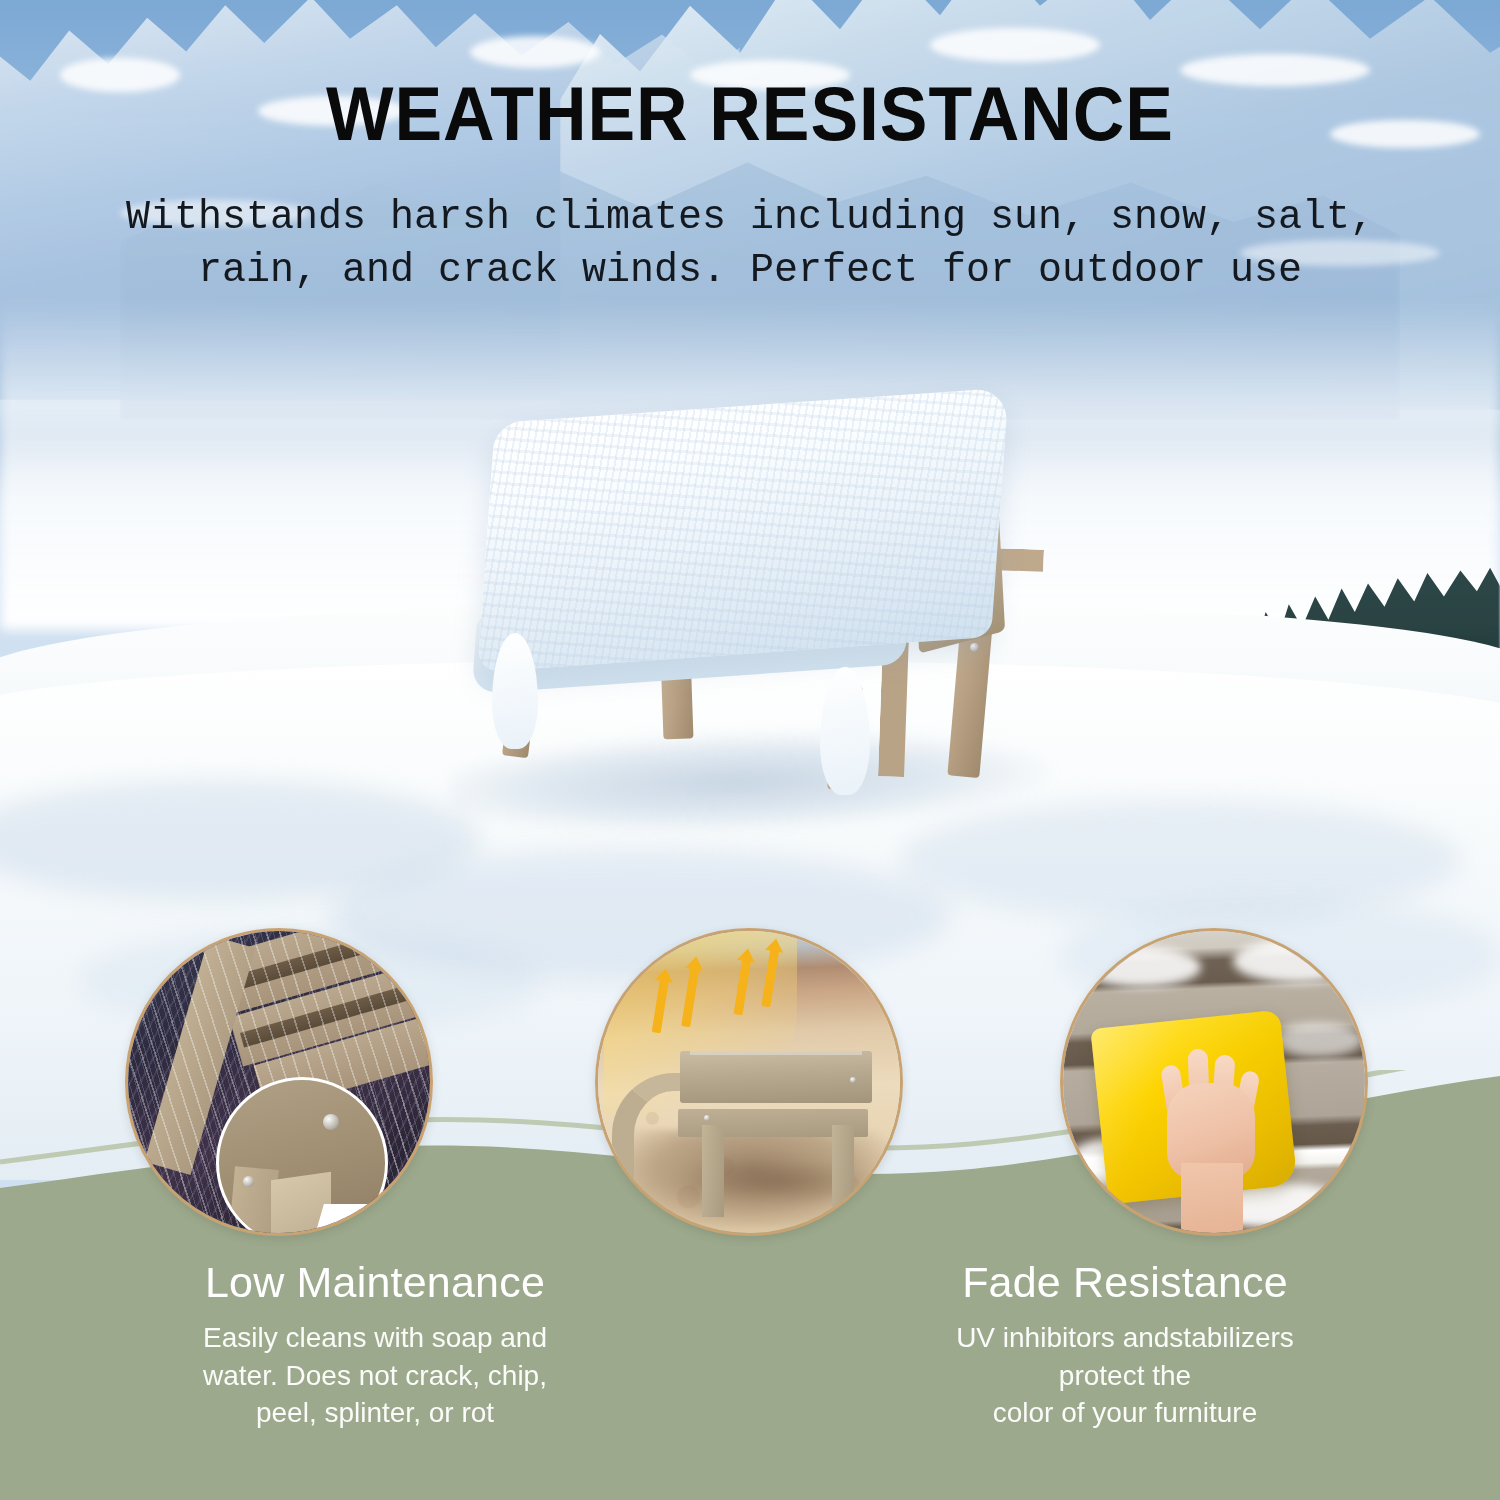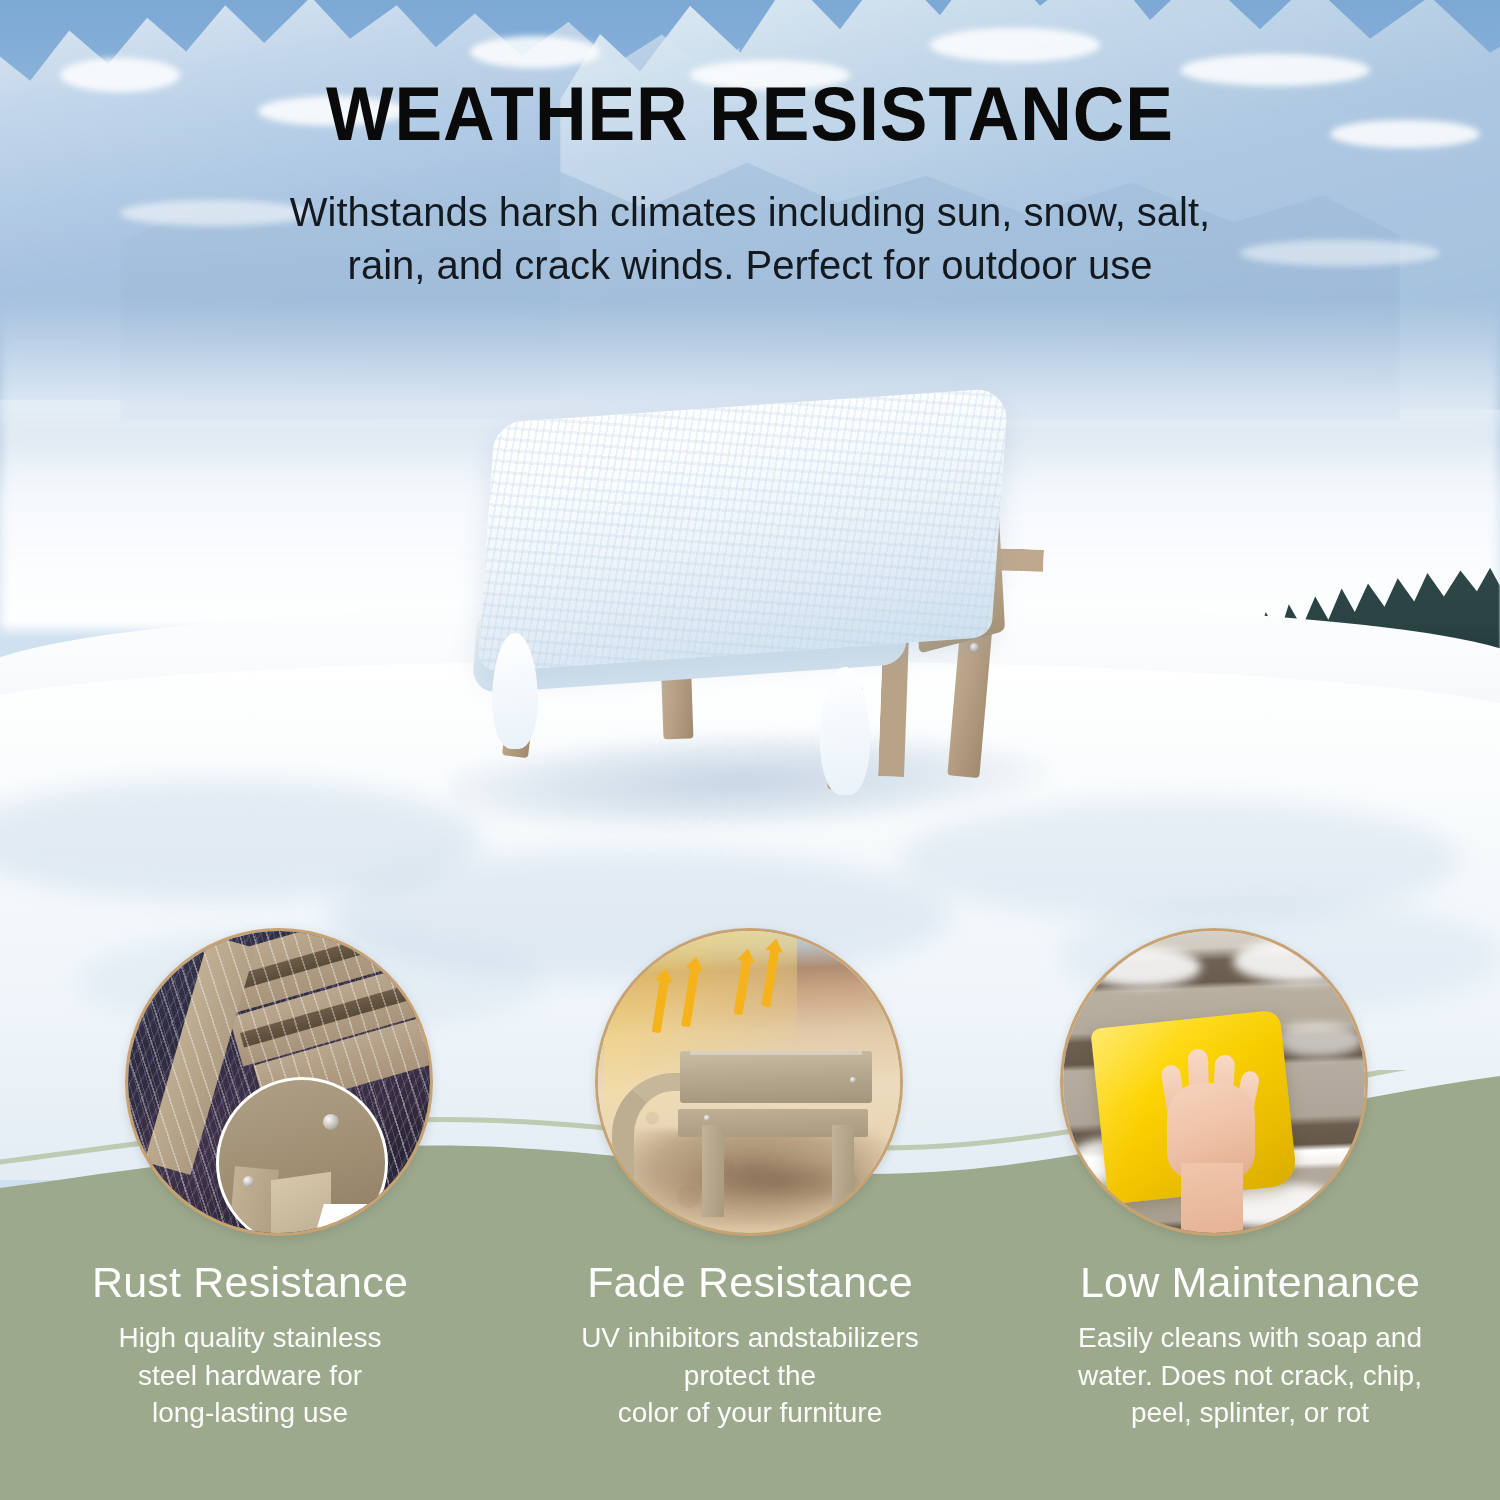--- a/index.html
+++ b/index.html
@@ -220,22 +220,22 @@
   .finger{position:absolute;background:linear-gradient(175deg,#f8dac6 0%,#eec2a7 70%,#e0a98b 100%);border-radius:11px 11px 7px 7px;}
 
   
   .title{
     position:absolute;left:0;top:70px;width:100%;text-align:center;
     font-family:"Liberation Sans",sans-serif;font-weight:700;
     font-size:76px;letter-spacing:1px;color:#0a0a0a;
     transform:scaleX(.94);transform-origin:50% 50%;
   }
   .subtitle{
-    position:absolute;left:0;top:186px;width:100%;text-align:center;
-    font-family:Liberation Sans, sans-serif;font-weight:400;
+    position:absolute;left:0;top:192px;width:100%;text-align:center;
+    font-family:Liberation Mono, monospace;font-weight:400;
     font-size:40px;line-height:1.32;color:#14181f;
   }
   .subtitle span{display:block;}
 
   .cols{position:absolute;left:0;top:1258px;width:100%;display:flex;}
   .col{flex:1;text-align:center;padding:0 18px;box-sizing:border-box;}
   .col h3{
     margin:0 0 12px 0;font-family:"Liberation Sans",sans-serif;
     font-weight:400;font-size:43px;color:#ffffff;letter-spacing:.2px;
   }
@@ -380,38 +380,30 @@
 
   <div class="title">WEATHER RESISTANCE</div>
 
   <div class="subtitle">
     <span>Withstands harsh climates including sun, snow, salt,</span>
     <span>rain, and crack winds. Perfect for outdoor use</span>
   </div>
 
   <div class="cols">
     <div class="col">
-      <h3>Rust Resistance</h3>
+      <h3>Low Maintenance</h3>
       <p>
-        <span>High quality stainless</span>
-        <span>steel hardware for</span>
-        <span>long-lasting use</span>
+        <span>Easily cleans with soap and</span>
+        <span>water. Does not crack, chip,</span>
+        <span>peel, splinter, or rot</span>
       </p>
     </div>
     <div class="col">
       <h3>Fade Resistance</h3>
       <p>
         <span>UV inhibitors andstabilizers</span>
         <span>protect the</span>
         <span>color of your furniture</span>
       </p>
     </div>
-    <div class="col">
-      <h3>Low Maintenance</h3>
-      <p>
-        <span>Easily cleans with soap and</span>
-        <span>water. Does not crack, chip,</span>
-        <span>peel, splinter, or rot</span>
-      </p>
-    </div>
   </div>
 
 </div>
 
 </body></html>

